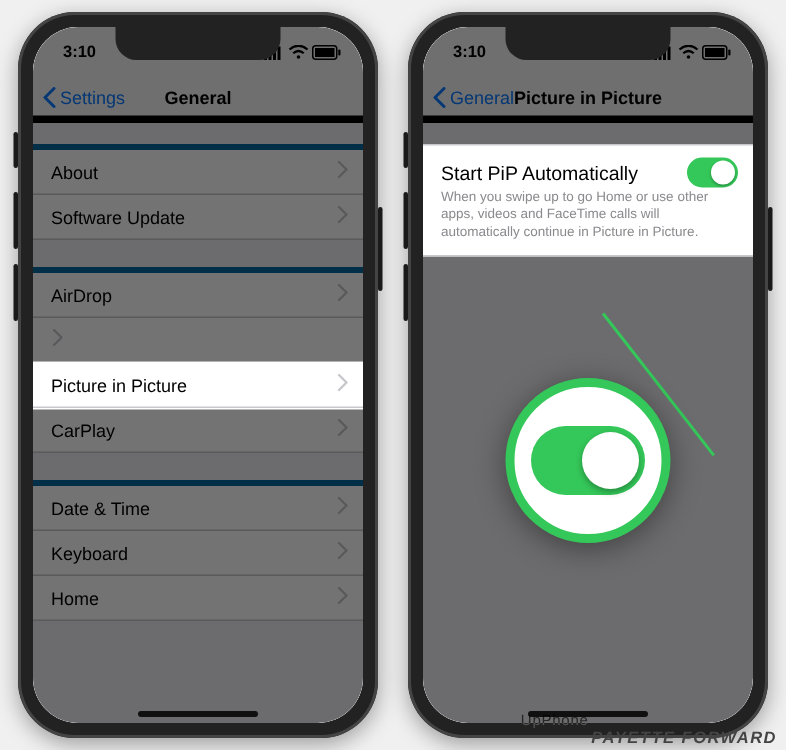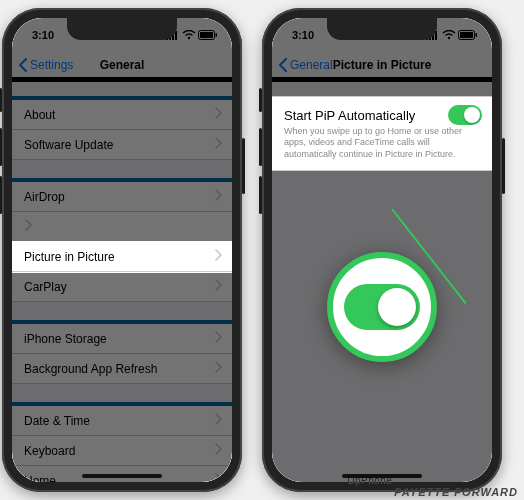--- a/index.html
+++ b/index.html
@@ -7,21 +7,21 @@
     background: #f0f0f0;
     width: 524px;
     height: 500px;
     font-family: -apple-system, "Helvetica Neue", Helvetica, Arial, sans-serif;
     position: relative;
     overflow: hidden;
   }
   .stage {
     display: flex;
     gap: 20px;
-    padding: 8px 10px 0 2px;
+    padding: 8px 10px 0 12px;
   }
   .phone {
     position: relative;
     width: 240px;
     height: 484px;
     background: #222;
     border-radius: 38px;
     box-shadow: 0 4px 14px rgba(0,0,0,0.35), inset 0 0 0 2px #444;
     padding: 10px;
   }
@@ -330,34 +330,20 @@
             </div>
             <div class="row">
               <span>CarPlay</span>
               <span class="chev"><svg width="8" height="12" viewBox="0 0 8 12">
                   <path d="M2 1 L7 6 L2 11" stroke="#c7c7cc" stroke-width="1.6" fill="none" stroke-linecap="round" stroke-linejoin="round"></path>
                 </svg></span>
             </div>
           </div>
           <div class="group">
             <div class="row">
-              <span>iPhone Storage</span>
-              <span class="chev"><svg width="8" height="12" viewBox="0 0 8 12">
-                  <path d="M2 1 L7 6 L2 11" stroke="#c7c7cc" stroke-width="1.6" fill="none" stroke-linecap="round" stroke-linejoin="round"></path>
-                </svg></span>
-            </div>
-            <div class="row">
-              <span>Background App Refresh</span>
-              <span class="chev"><svg width="8" height="12" viewBox="0 0 8 12">
-                  <path d="M2 1 L7 6 L2 11" stroke="#c7c7cc" stroke-width="1.6" fill="none" stroke-linecap="round" stroke-linejoin="round"></path>
-                </svg></span>
-            </div>
-          </div>
-          <div class="group">
-            <div class="row">
               <span>Date &amp; Time</span>
               <span class="chev"><svg width="8" height="12" viewBox="0 0 8 12">
                   <path d="M2 1 L7 6 L2 11" stroke="#c7c7cc" stroke-width="1.6" fill="none" stroke-linecap="round" stroke-linejoin="round"></path>
                 </svg></span>
             </div>
             <div class="row">
               <span>Keyboard</span>
               <span class="chev"><svg width="8" height="12" viewBox="0 0 8 12">
                   <path d="M2 1 L7 6 L2 11" stroke="#c7c7cc" stroke-width="1.6" fill="none" stroke-linecap="round" stroke-linejoin="round"></path>
                 </svg></span>

